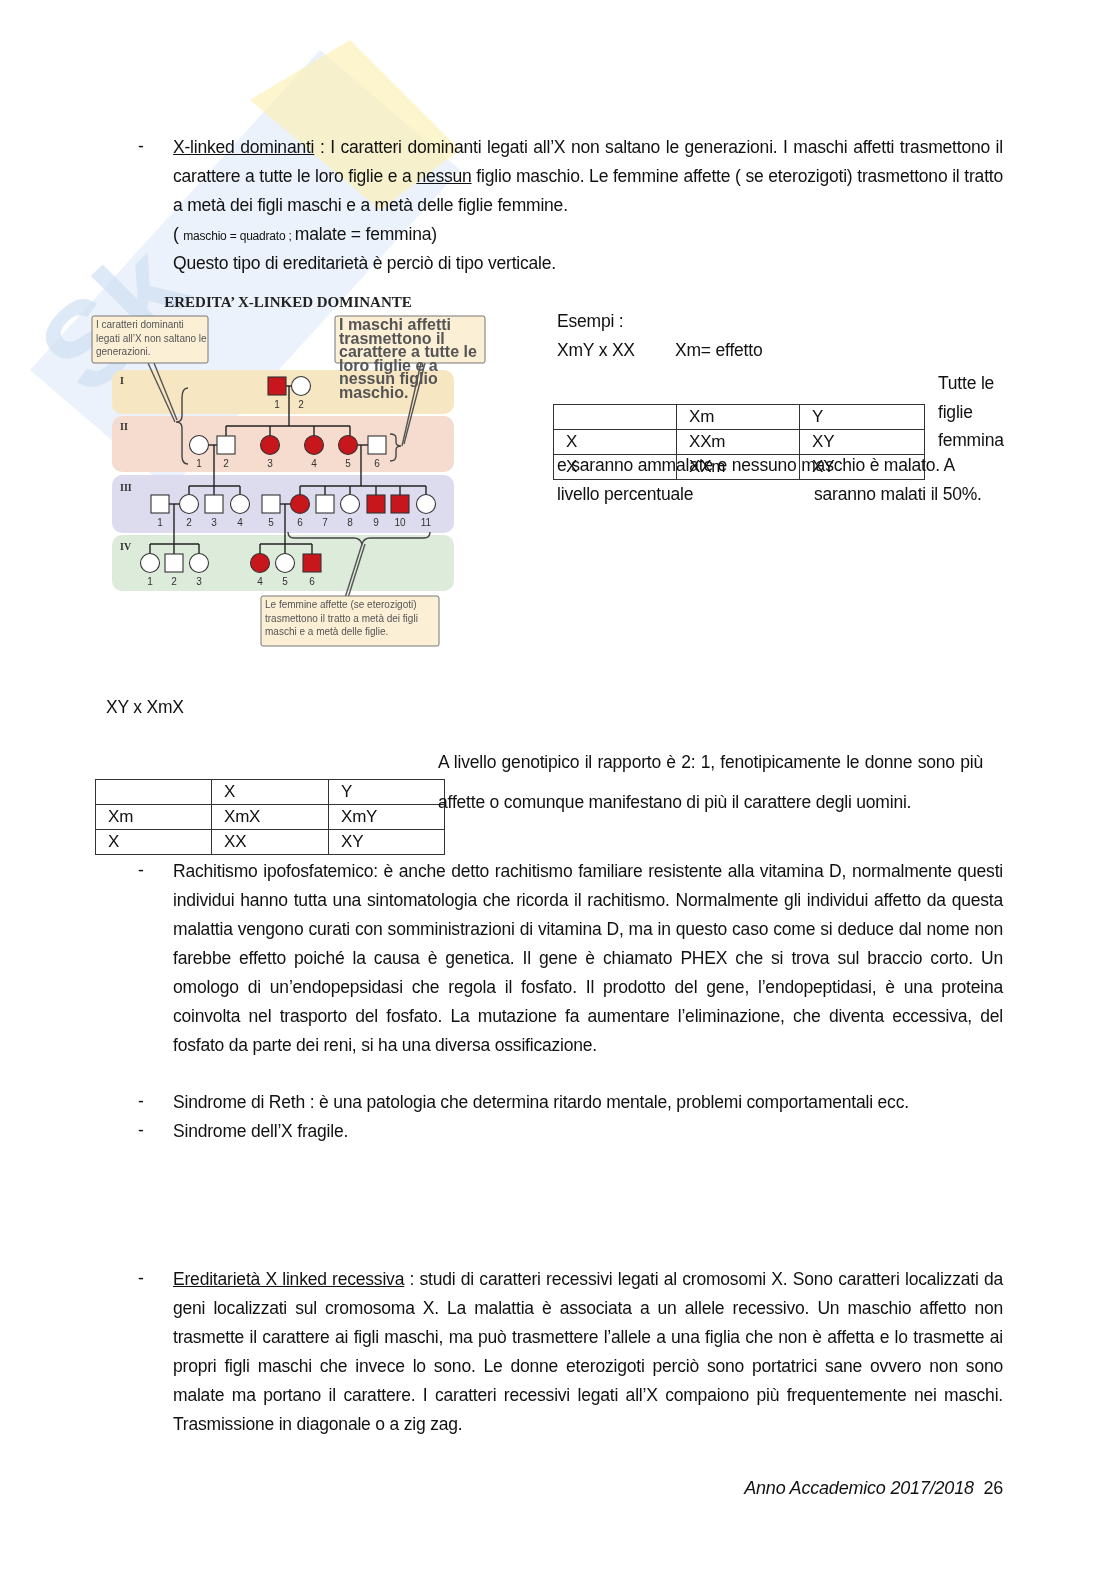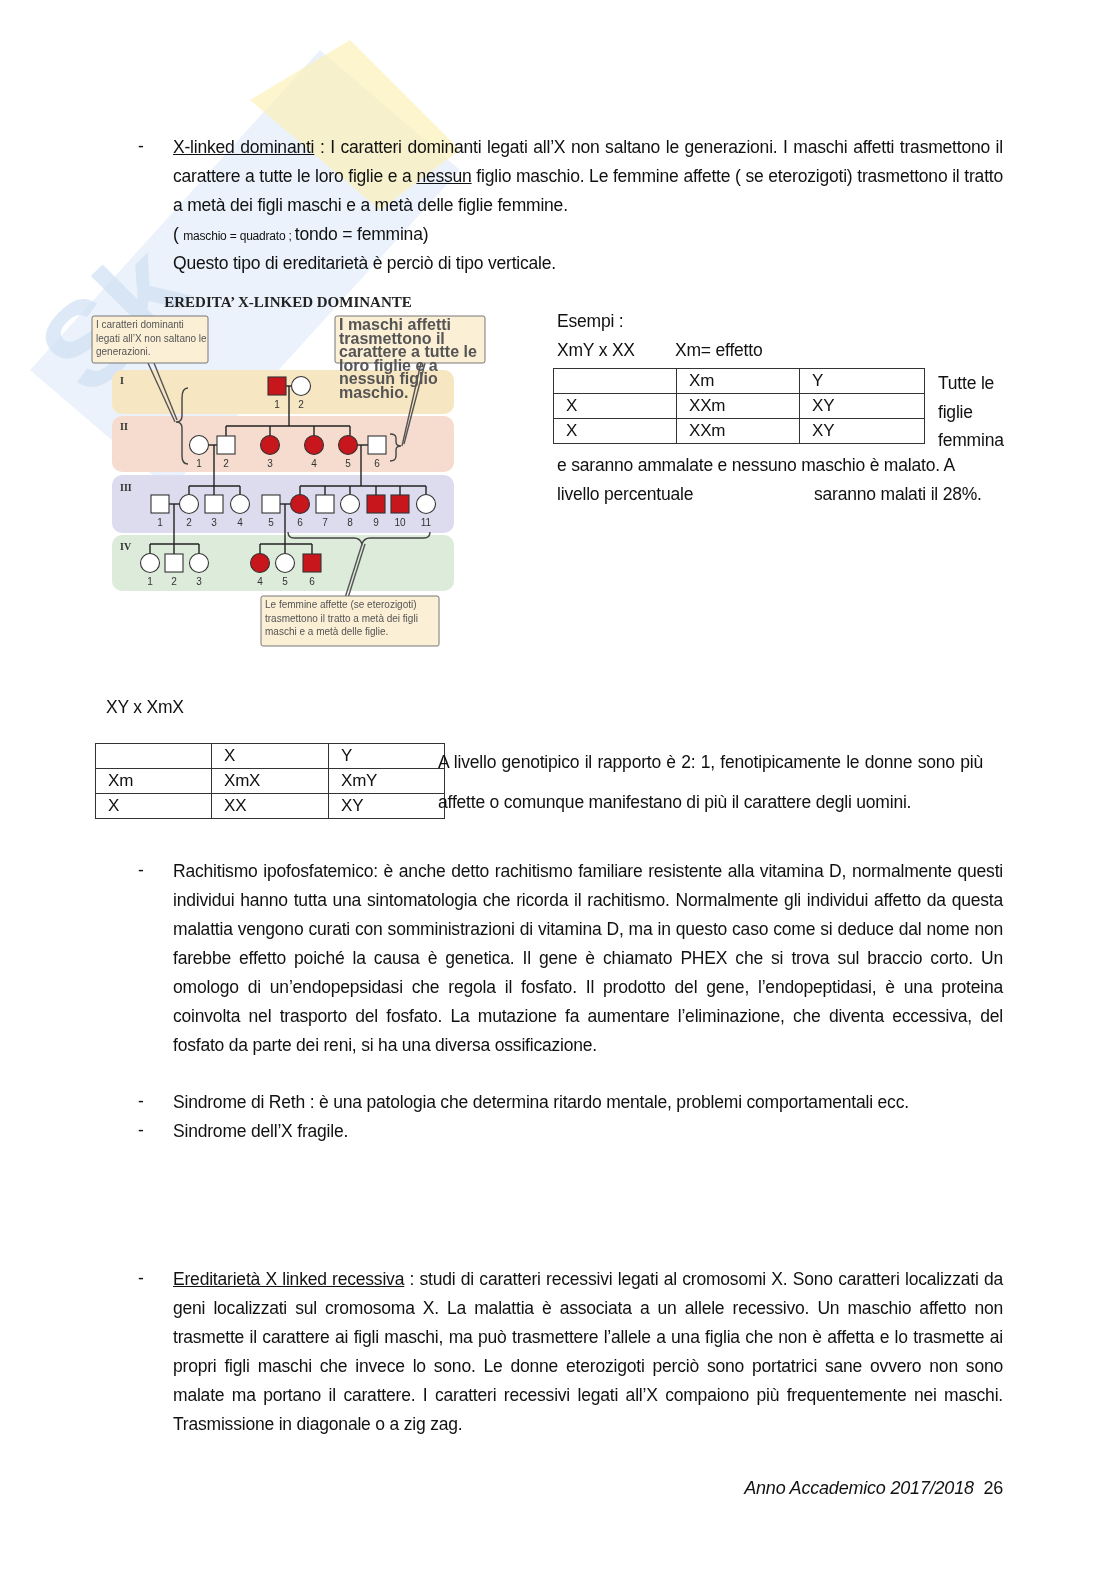--- a/index.html
+++ b/index.html
@@ -5,41 +5,41 @@
   html, body { margin:0; padding:0; background:#ffffff; }
   body { width:1116px; height:1579px; position:relative; overflow:hidden;
          font-family:"Liberation Sans", sans-serif; color:#111; }
   .txt { font-family:"Liberation Sans Narrow","Liberation Sans", sans-serif; font-size:17.5px; letter-spacing:-0.2px; }
   .watermark { position:absolute; left:20px; top:40px; width:480px; height:460px; pointer-events:none; }
   .para { position:absolute; left:173px; width:830px; line-height:29px; text-align:justify; }
   .dash { position:absolute; left:138px; }
   .u { text-decoration:underline; }
   .b { font-weight:normal; }
   .small { font-size:12px; }
-  table.pt { position:absolute; border-collapse:collapse; font-size:17px; }
+  table.pt { position:absolute; border-collapse:collapse; font-size:17px;margin-top:36px; }
   table.pt td { border:1.5px solid #333; height:24px; padding:0 0 0 12px; vertical-align:middle; }
   .fig { position:absolute; left:88px; top:288px; width:410px; height:362px; }
   .abs { position:absolute; }
   .footer { position:absolute; right:113px; top:1478px; font-style:italic; font-size:18px; }
 </style>
 </head>
 <body>
 
 <svg class="watermark" viewBox="0 0 480 460">
   <polygon points="10,330 300,10 440,130 150,450" fill="#dbe8f7" opacity="0.55"></polygon>
   <polygon points="230,60 330,0 440,110 360,170" fill="#fbf1b8" opacity="0.7"></polygon>
   <text x="70" y="360" transform="rotate(-45 70 360)" font-family="Liberation Sans, sans-serif" font-weight="bold" font-size="120" fill="#cfe0f3" opacity="0.7">Sk</text>
 </svg>
 
 <span class="dash txt" style="top:136px">-</span>
 <div class="para txt" style="top:133px">
   <span class="u">X-linked dominanti</span><span> : I caratteri dominanti legati all’X non saltano le generazioni. I maschi affetti trasmettono il carattere a tutte le loro figlie e a </span><span class="u">nessun</span><span> figlio maschio. Le femmine affette ( se eterozigoti) trasmettono il tratto a metà dei figli maschi e a metà delle figlie femmine.</span>
 </div>
 <div class="para txt" style="top:220px; text-align:left">
-  <span>( </span><span class="small">maschio = quadrato ; </span><span>tondo = femmina)</span>
+  <span>( </span><span class="small">maschio = quadrato ; </span><span>malate = femmina)</span>
 </div>
 <div class="para txt" style="top:249px; text-align:left">Questo tipo di ereditarietà è perciò di tipo verticale.</div>
 
 <div class="fig">
   <svg id="ped" width="410" height="362" viewBox="0 0 410 362">
     <text x="200" y="19" text-anchor="middle" font-family="Liberation Serif, serif" font-weight="bold" font-size="15" fill="#222">EREDITA’ X-LINKED DOMINANTE</text>
 
     <rect x="24" y="82" width="342" height="44" rx="10" fill="#f7e6c2"></rect>
     <rect x="24" y="128" width="342" height="56" rx="10" fill="#f6dccf"></rect>
     <rect x="24" y="187" width="342" height="58" rx="10" fill="#dcdcee"></rect>
@@ -182,21 +182,21 @@
   </tr>
 </tbody>
   </table>
 <div class="abs txt" style="left:938px; top:369px; line-height:28.5px;">
   <div>Tutte le</div>
   <div>figlie</div>
   <div>femmina</div>
 </div>
 <div class="abs txt" style="left:557px; top:455px; width:446px; text-align:justify;">e saranno ammalate e nessuno maschio è malato. A</div>
 <div class="abs txt" style="left:557px; top:484px;">livello percentuale</div>
-<div class="abs txt" style="left:814px; top:484px;">saranno malati il 28%.</div>
+<div class="abs txt" style="left:814px; top:484px;">saranno malati il 50%.</div>
 
 <div class="abs txt" style="left:106px; top:697px;">XY x XmX</div>
 <table class="pt txt" style="left:95px; top:743px; width:350px;">
   <tbody>
       <tr>
     <td style="width:103px"></td>
     <td style="width:104px">X</td>
     <td>Y</td>
   </tr>
   <tr>

